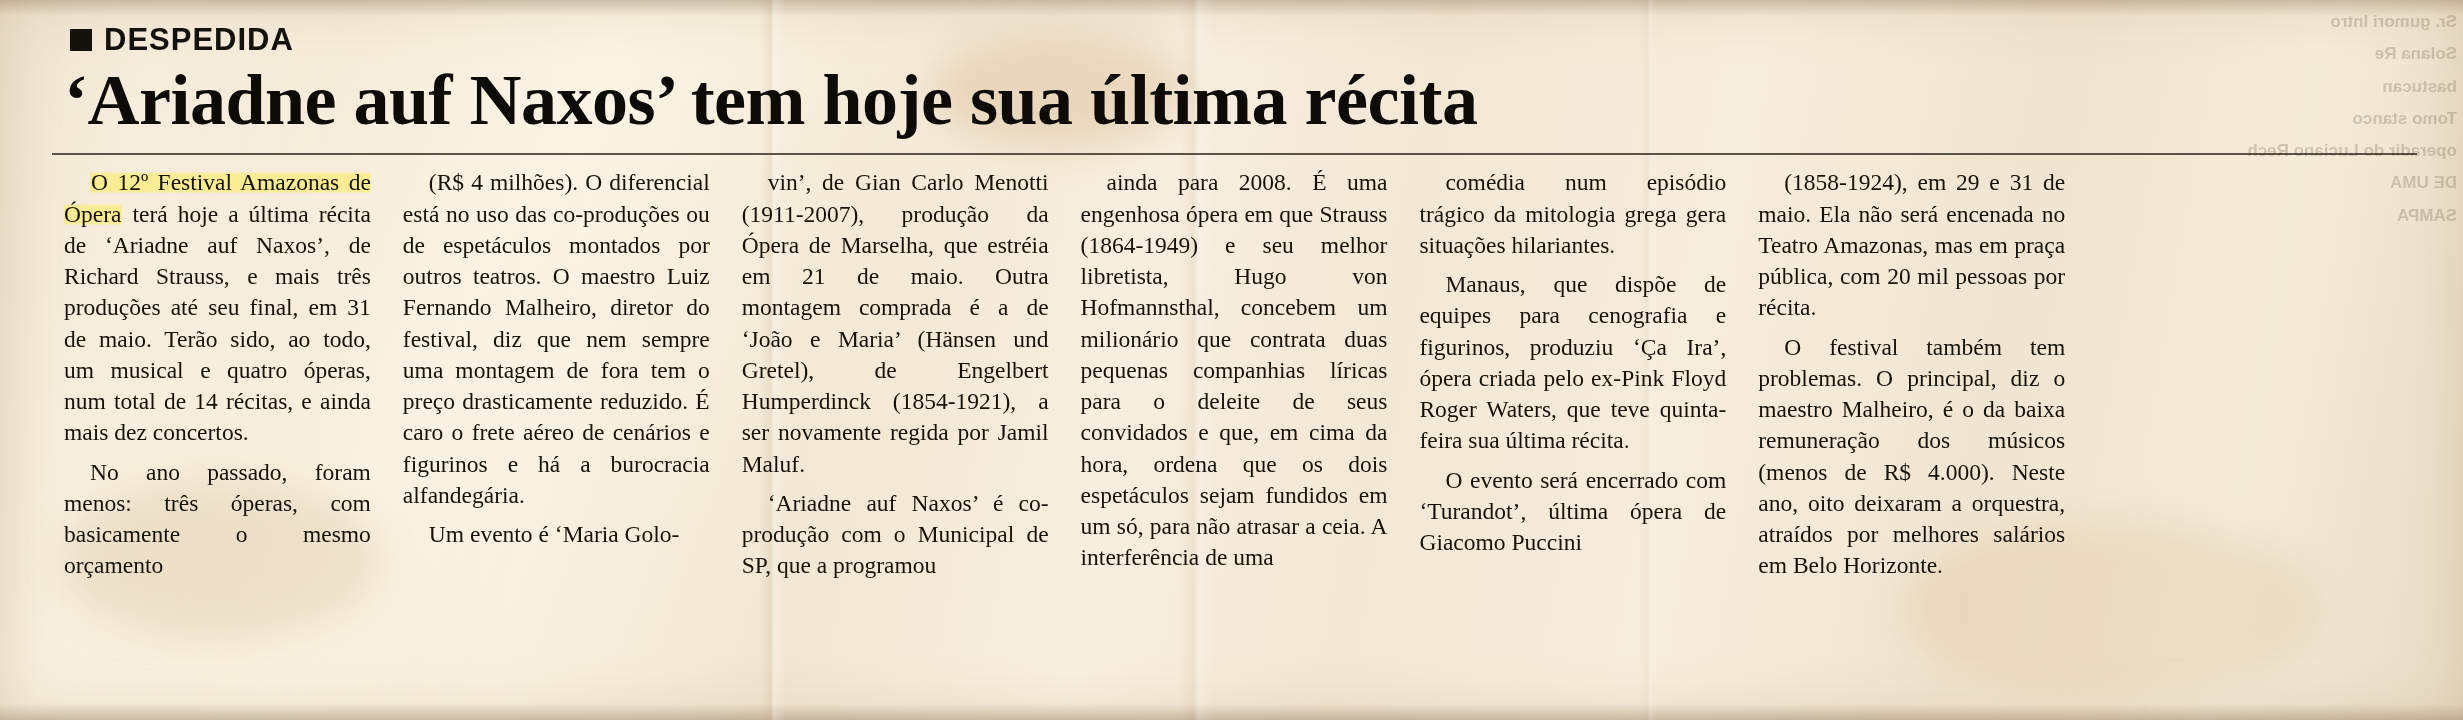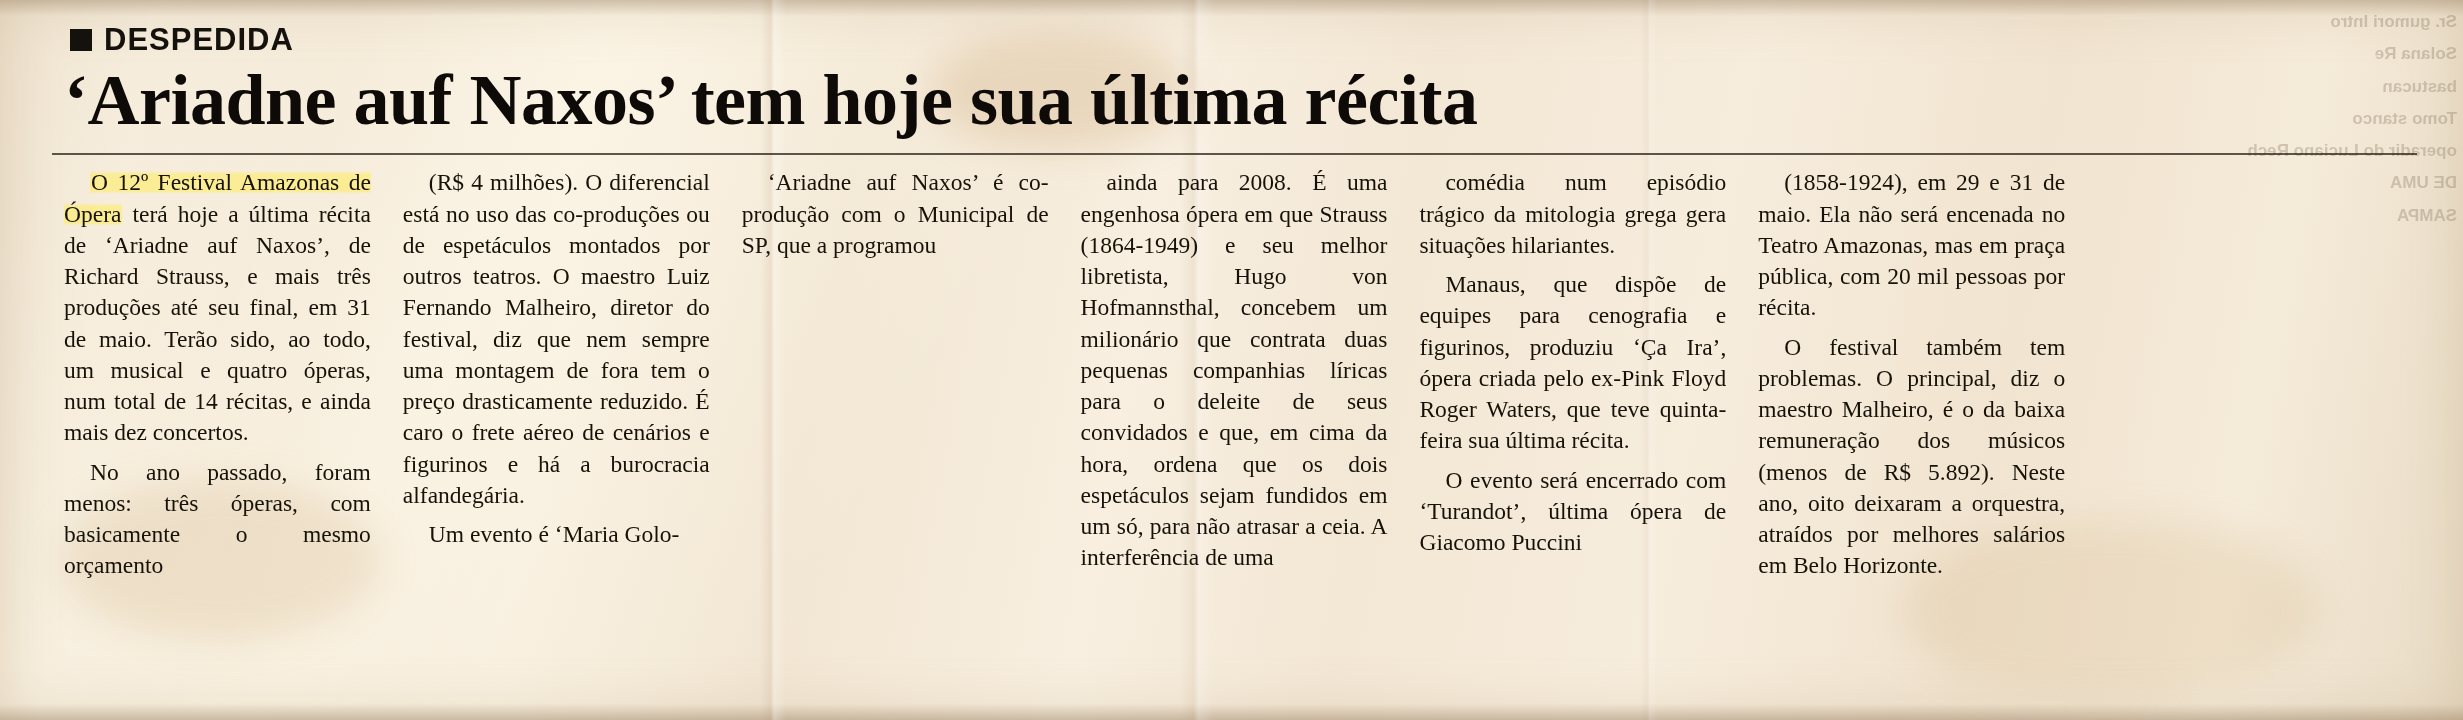--- a/index.html
+++ b/index.html
@@ -200,33 +200,34 @@
         <p><span class="hl">O <span>12º Festival Amazonas de Ópera</span></span> terá hoje a última récita de ‘Ariadne auf Naxos’, de Richard Strauss, e mais três produções até seu final, em 31 de maio. Terão sido, ao todo, um musical e quatro óperas, num total de 14 récitas, e ainda mais dez concertos.</p>
         <p>No ano passado, foram menos: três óperas, com basicamente o mesmo orçamento</p>
       </div>
 
       <div class="col">
         <p>(R$ 4 milhões). O diferencial está no uso das co-produções ou de espetáculos montados por outros teatros. O maestro Luiz Fernando Malheiro, diretor do festival, diz que nem sempre uma montagem de fora tem o preço drasticamente reduzido. É caro o frete aéreo de cenários e figurinos e há a burocracia alfandegária.</p>
         <p>Um evento é ‘Maria Golo-</p>
       </div>
 
       <div class="col">
+        <p>vin’, de Gian Carlo Menotti (1911-2007), produção da Ópera de Marselha, que estréia em 21 de maio. Outra montagem comprada é a de ‘João e Maria’ (Hänsen und Gretel), de Engelbert Humperdinck (1854-1921), a ser novamente regida por Jamil Maluf.</p>
         <p>‘Ariadne auf Naxos’ é co-produção com o Municipal de SP, que a programou</p>
       </div>
 
       <div class="col">
         <p>ainda para 2008. É uma engenhosa ópera em que Strauss (1864-1949) e seu melhor libretista, Hugo von Hofmannsthal, concebem um milionário que contrata duas pequenas companhias líricas para o deleite de seus convidados e que, em cima da hora, ordena que os dois espetáculos sejam fundidos em um só, para não atrasar a ceia. A interferência de uma</p>
       </div>
 
       <div class="col">
         <p>comédia num episódio trágico da mitologia grega gera situações hilariantes.</p>
         <p>Manaus, que dispõe de equipes para cenografia e figurinos, produziu ‘Ça Ira’, ópera criada pelo ex-Pink Floyd Roger Waters, que teve quinta-feira sua última récita.</p>
         <p>O evento será encerrado com ‘Turandot’, última ópera de Giacomo Puccini</p>
       </div>
 
       <div class="col">
         <p>(1858-1924), em 29 e 31 de maio. Ela não será encenada no Teatro Amazonas, mas em praça pública, com 20 mil pessoas por récita.</p>
-        <p>O festival também tem problemas. O principal, diz o maestro Malheiro, é o da baixa remuneração dos músicos (menos de R$ 5.892). Neste ano, oito deixaram a orquestra, atraídos por melhores salários em Belo Horizonte.</p>
+        <p>O festival também tem problemas. O principal, diz o maestro Malheiro, é o da baixa remuneração dos músicos (menos de R$ 4.000). Neste ano, oito deixaram a orquestra, atraídos por melhores salários em Belo Horizonte.</p>
       </div>
 
     </div>
   </div>
 </div>
 
 </body></html>

